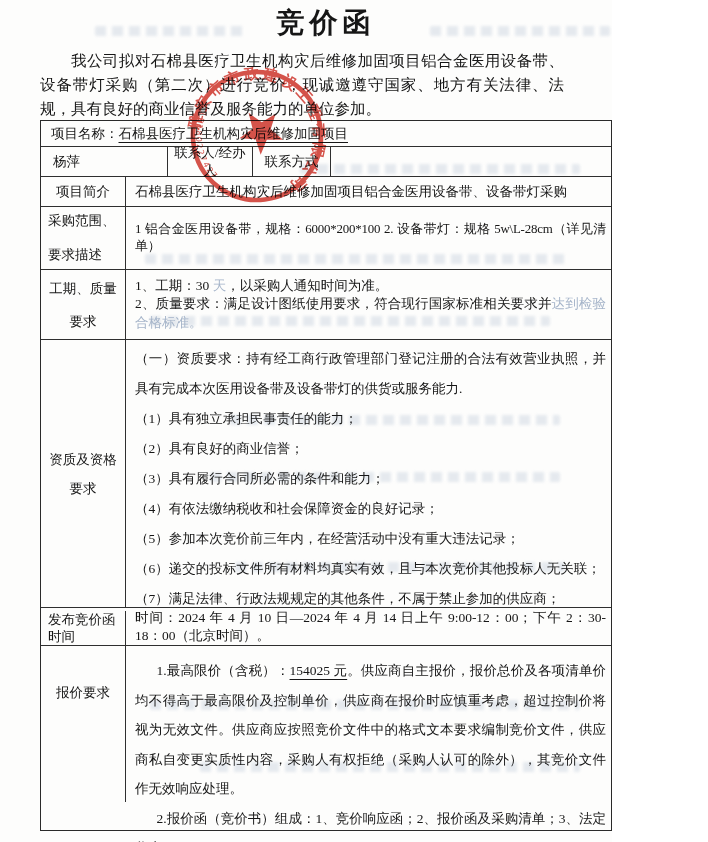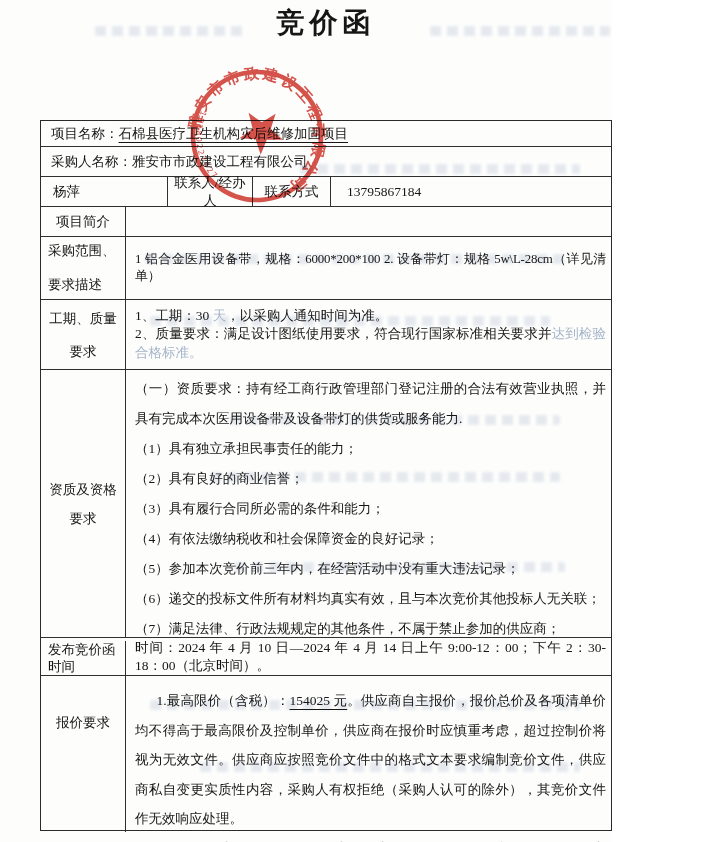--- a/index.html
+++ b/index.html
@@ -122,46 +122,43 @@
   <div class="g g2" style="left:150px;top:316px;width:400px;"></div>
   <div class="g g2" style="left:230px;top:415px;width:330px;"></div>
   <div class="g g2" style="left:210px;top:472px;width:350px;"></div>
   <div class="g g2" style="left:235px;top:562px;width:330px;"></div>
   <div class="g g2" style="left:150px;top:700px;width:430px;"></div>
   <div class="g g2" style="left:200px;top:762px;width:380px;"></div>
   <div class="edge-line"></div>
 
   <h1 class="title">竞价函</h1>
 
+  <p class="intro">我公司拟对石棉县医疗卫生机构灾后维修加固项目铝合金医用设备带、设备带灯采购（第二次）进行竞价，现诚邀遵守国家、地方有关法律、法规，具有良好的商业信誉及服务能力的单位参加。</p>
 
   <div class="doc-table">
 
     <div class="row r1">
       <div class="cell full">
         <span>项目名称：</span>
           <span class="ul">石棉县医疗卫生机构灾后维修加固项目</span>
       </div>
     </div>
 
-    <div class="row r2">
-      <div class="cell full">
-        <span>采购人名称：</span>
-          <span>雅安市市政建设工程有限公司</span>
-      </div>
-    </div>
 
     <div class="row r3">
       <div class="cell c-name">杨萍</div>
       <div class="cell lab">联系人/经办人</div>
       <div class="cell c-mlab">联系方式</div>
-      <div class="cell c-phone">13795867184</div>
     </div>
 
     <div class="row r4">
       <div class="cell lab">项目简介</div>
+      <div class="cell val">
+        <p>石棉县医疗卫生机构灾后维修加固项目铝合金医用设备带、设备带灯采购</p>
+      </div>
     </div>
 
     <div class="row r5">
       <div class="cell lab left">采购范围、
 要求描述</div>
       <div class="cell val">
         <p>1 铝合金医用设备带，规格：6000*200*100 2. 设备带灯：规格 5w\L-28cm（详见清单）</p>
       </div>
     </div>
 

